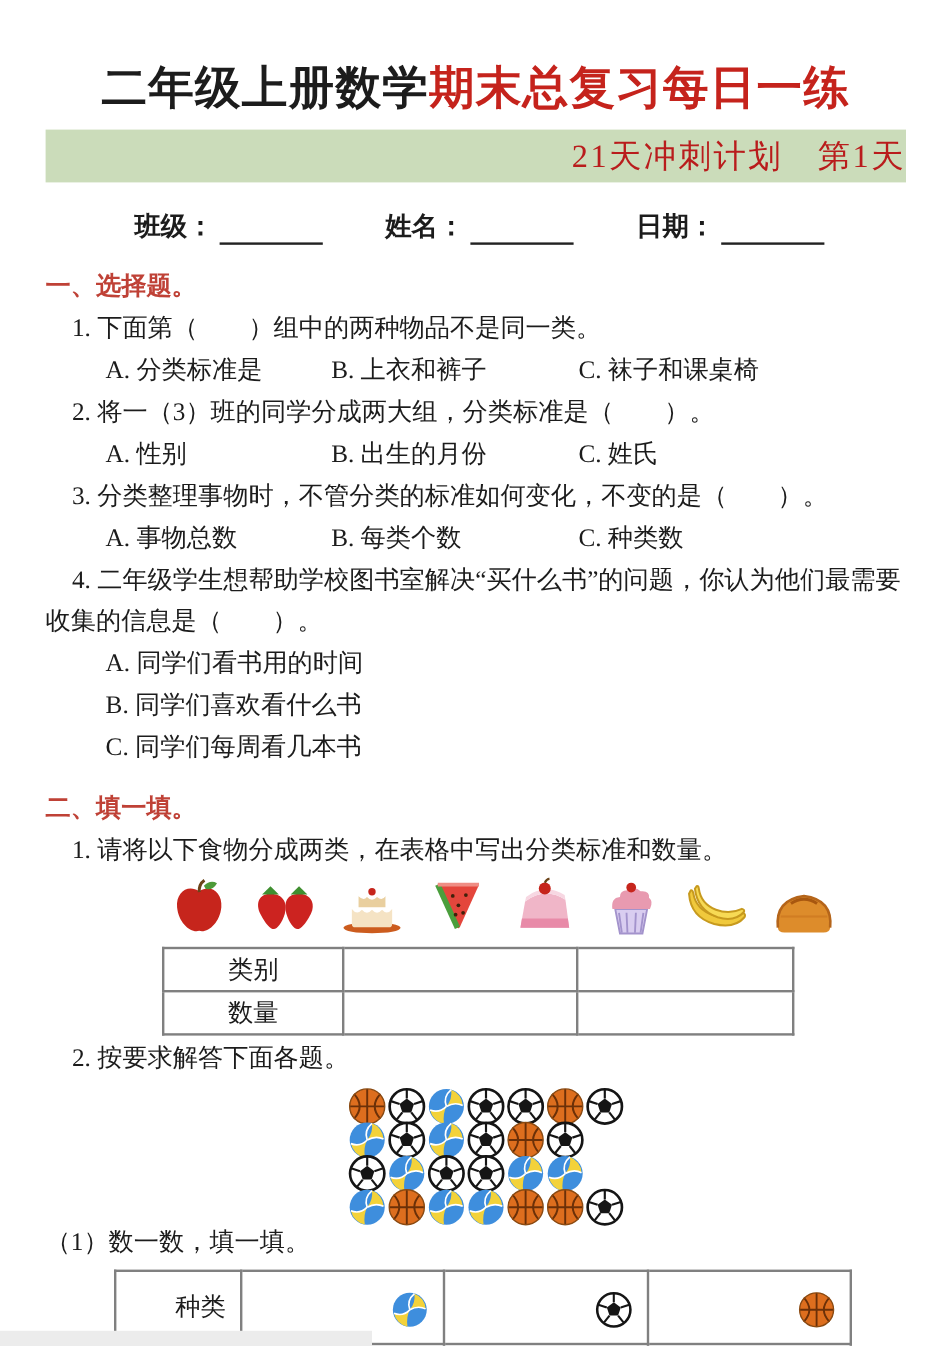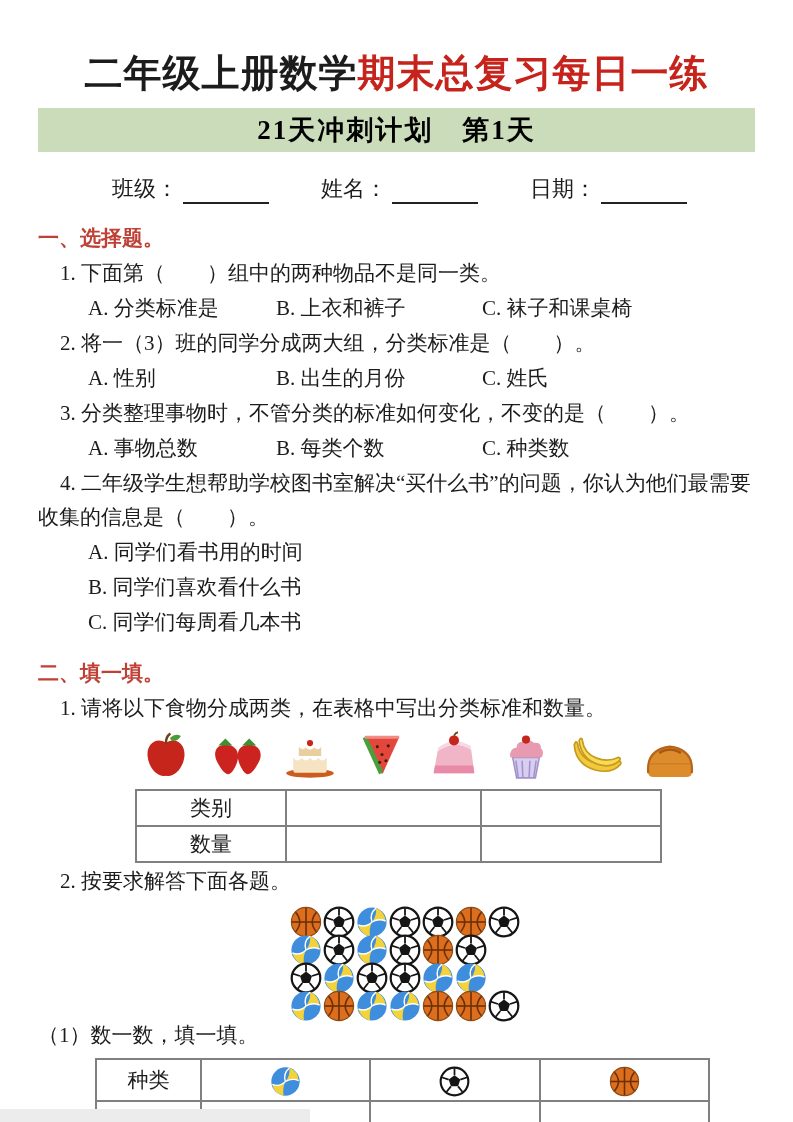--- a/index.html
+++ b/index.html
@@ -2,23 +2,23 @@
 <html><head>
 <meta charset="utf-8">
 <style>
   *{margin:0;padding:0;box-sizing:border-box}
   html,body{background:#ffffff}
   .page{width:793px;height:1122px;position:relative;background:#fff;overflow:hidden;
         font-family:"Liberation Serif","DejaVu Serif",serif;color:#1c1c1c}
   
   .title{text-align:center;margin-top:48px;font-size:38px;font-weight:bold;letter-spacing:1px;white-space:nowrap}
   .title .red{color:#c5231c}
-  .banner{margin:9px 38px 0 38px;background:#cbdcba;text-align:center;
-          font-size:27px;font-weight:bold;letter-spacing:2px;padding:4px 0;color:#000000}
-  .info-row{display:flex;margin:22px 0 0 112px;gap:52px;font-size:22px;font-weight:normal}
+  .banner{margin:9px 38px 0 38px;background:#cbdcba;text-align:right;
+          font-size:27px;font-weight:normal;letter-spacing:2px;padding:4px 0;color:#b91c1c}
+  .info-row{display:flex;margin:22px 0 0 112px;gap:52px;font-size:22px;font-weight:bold}
   .info-item{display:flex;align-items:flex-end}
   .blank{display:inline-block;width:86px;border-bottom:2px solid #222;height:24px;margin-left:5px}
   
   .content{margin:0 38px;font-size:21px;line-height:34px}
   .sec{color:#bf4136;font-weight:bold;margin-top:17px}
   .q{text-indent:22px;margin-top:1px}
   .opts{display:flex;margin-left:50px;margin-top:1px}
   .opts .o1{width:188px}
   .opts .o2{width:206px}
   .opt-v{margin-left:50px;margin-top:1px}
@@ -28,21 +28,21 @@
   .icon svg{display:block;width:100%;height:100%}
   .food{width:56px;height:50px}
   
   table{border-collapse:collapse}
   .t1{margin:8px 0 0 97px;width:525px;table-layout:fixed}
   .t1 td{border:2px solid #808080;height:28px;font-size:21px;padding:0}
   .t1 .lab{width:150px;text-align:center}
   .t1 .c2{width:195px}
   .t1 .c3{width:180px}
   .t2{margin:6px 0 0 57px;width:615px;table-layout:fixed}
-  .t2 td{border:2px solid #808080;font-size:21px;text-align:center;padding:0}
+  .t2 td{border:2px solid #808080;font-size:21px;text-align:right;padding:12px}
   .t2 .lab{width:105px}
   .t2 .kind-row td{height:42px}
   .t2 .cnt-row td{height:46px}
   .tball{width:31px;height:31px;vertical-align:middle}
   
   .ball-grid{margin:8px 0 0 252px}
   .ball-row{display:flex;margin-bottom:-4px}
   .ball{width:32px;height:32px;margin-right:1px}
   .subline{margin-top:-2px}
   .scan-strip{position:absolute;left:0;bottom:0;width:310px;height:13px;background:#ececec}

